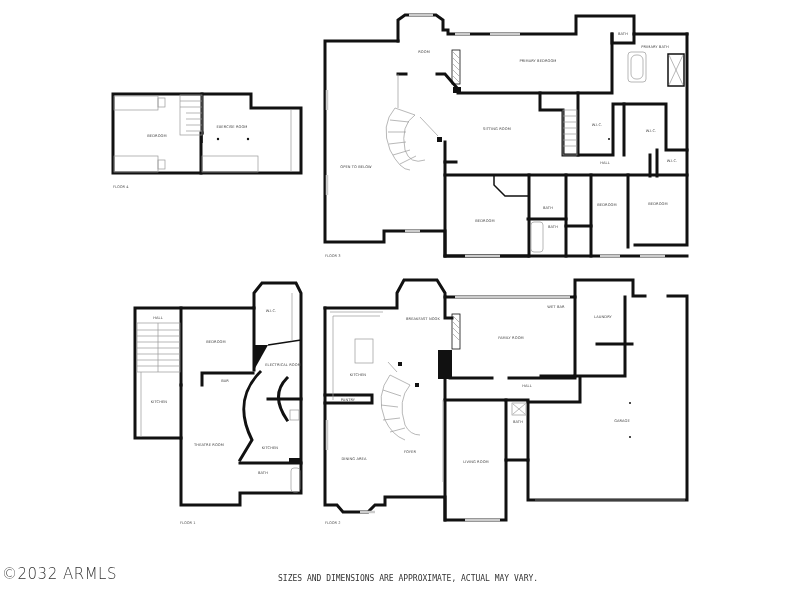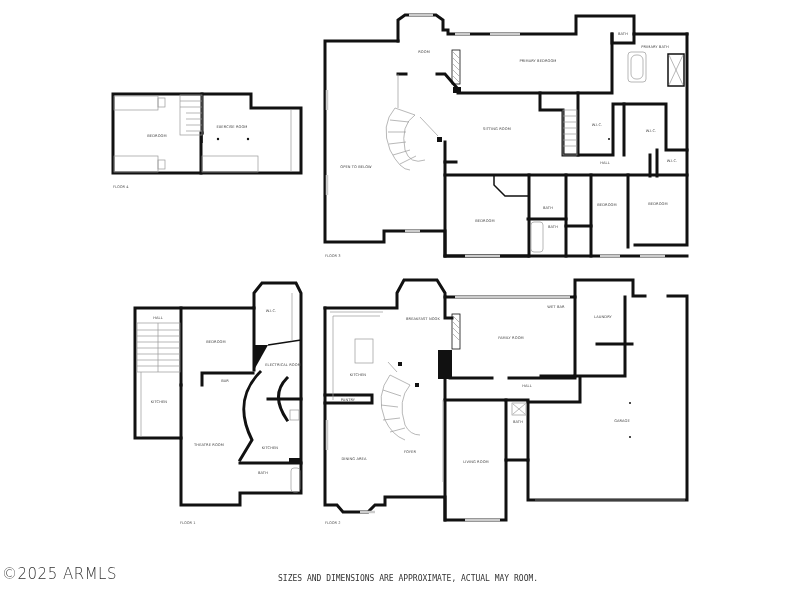--- a/index.html
+++ b/index.html
@@ -216,14 +216,14 @@
     <text class="lbl" x="527" y="387">HALL</text>
     <text class="lbl" x="518" y="423">BATH</text>
     <text class="lbl" x="622" y="422">GARAGE</text>
     <text class="lbl" x="354" y="460">DINING AREA</text>
     <text class="lbl" x="410" y="453">FOYER</text>
     <text class="lbl" x="476" y="463">LIVING ROOM</text>
     <text class="flr" x="325" y="524">FLOOR 2</text>
   </g>
 </svg>
 
-<div class="foot-brand">©2025 ARMLS</div>
-<div class="foot-note">SIZES AND DIMENSIONS ARE APPROXIMATE, ACTUAL MAY ROOM.</div>
+<div class="foot-brand">©2032 ARMLS</div>
+<div class="foot-note">SIZES AND DIMENSIONS ARE APPROXIMATE, ACTUAL MAY VARY.</div>
 
 </body></html>

